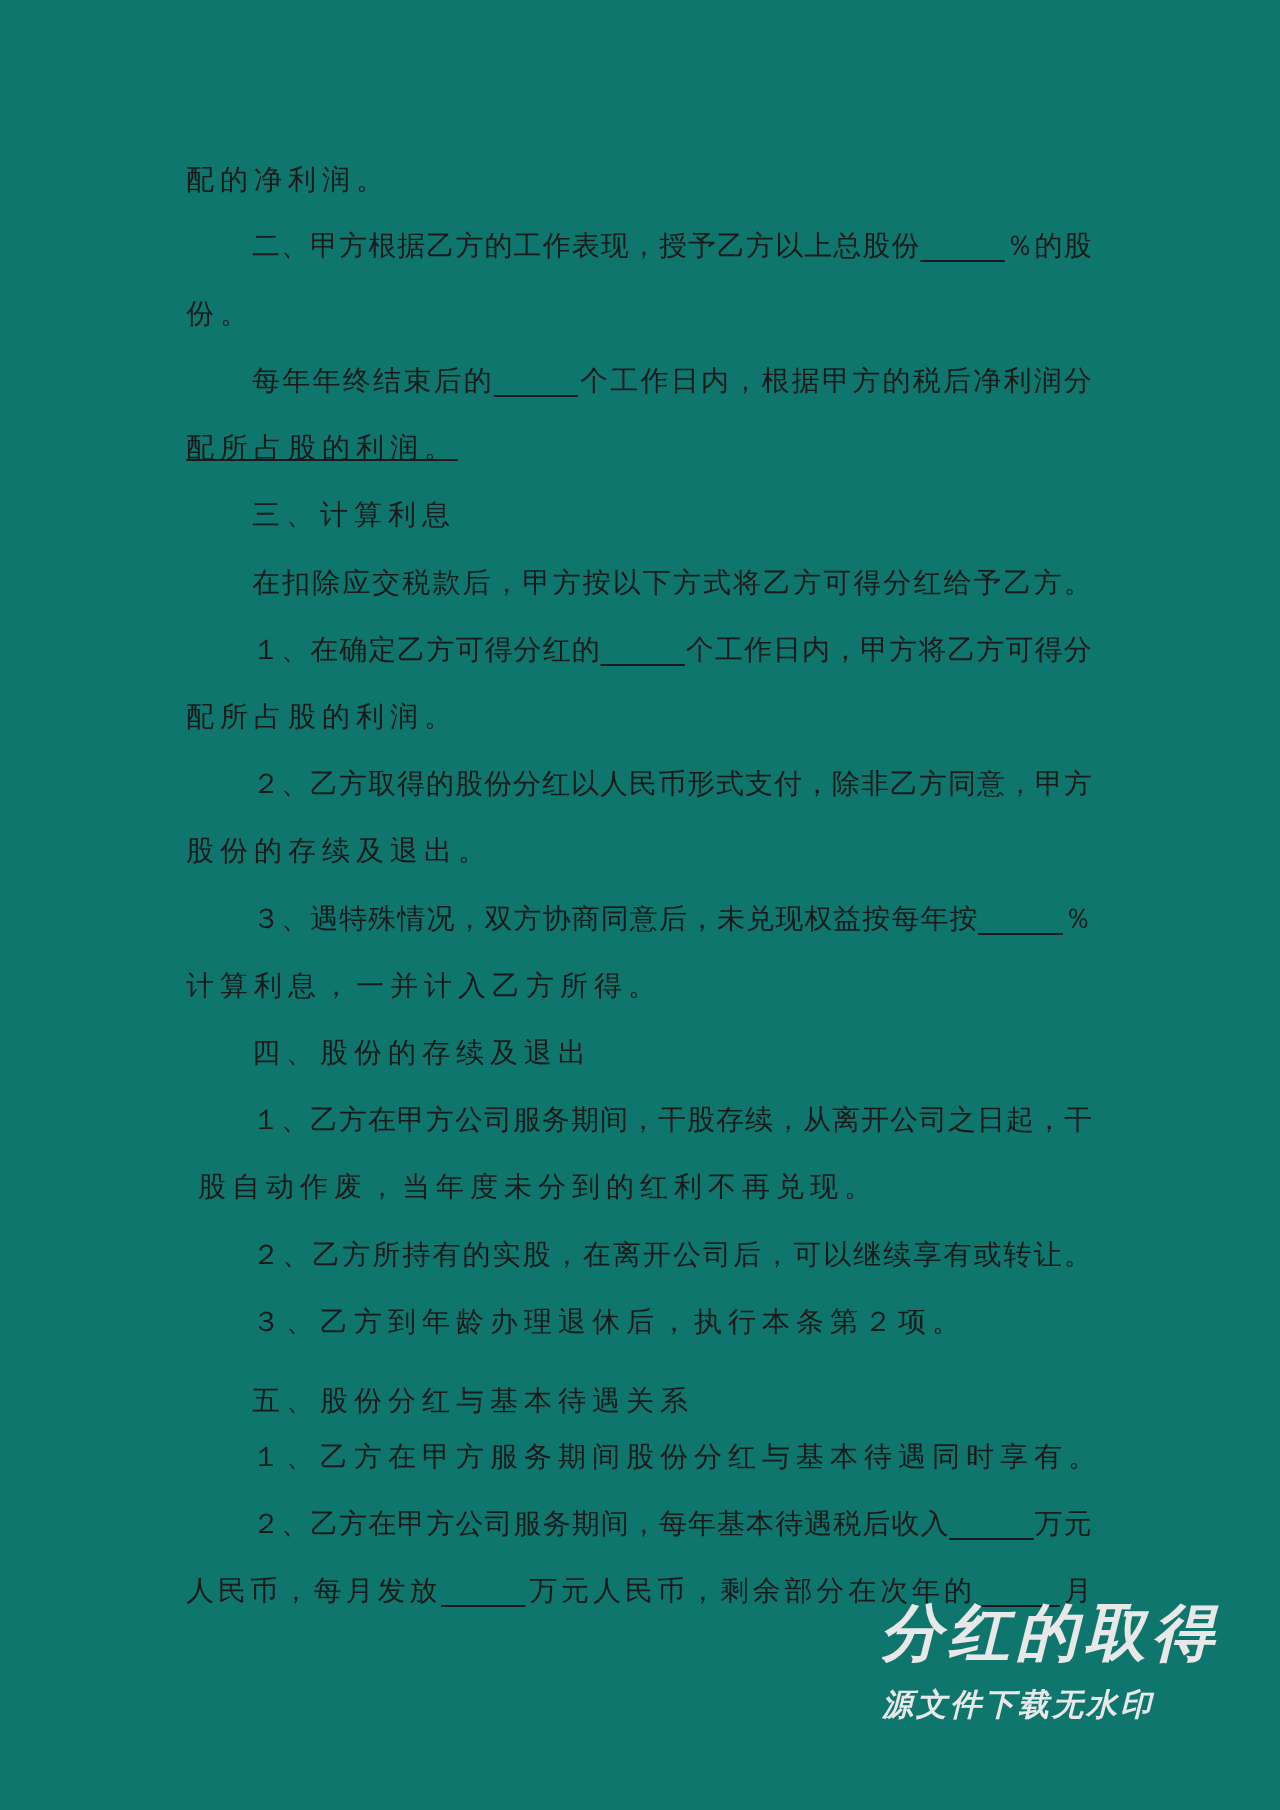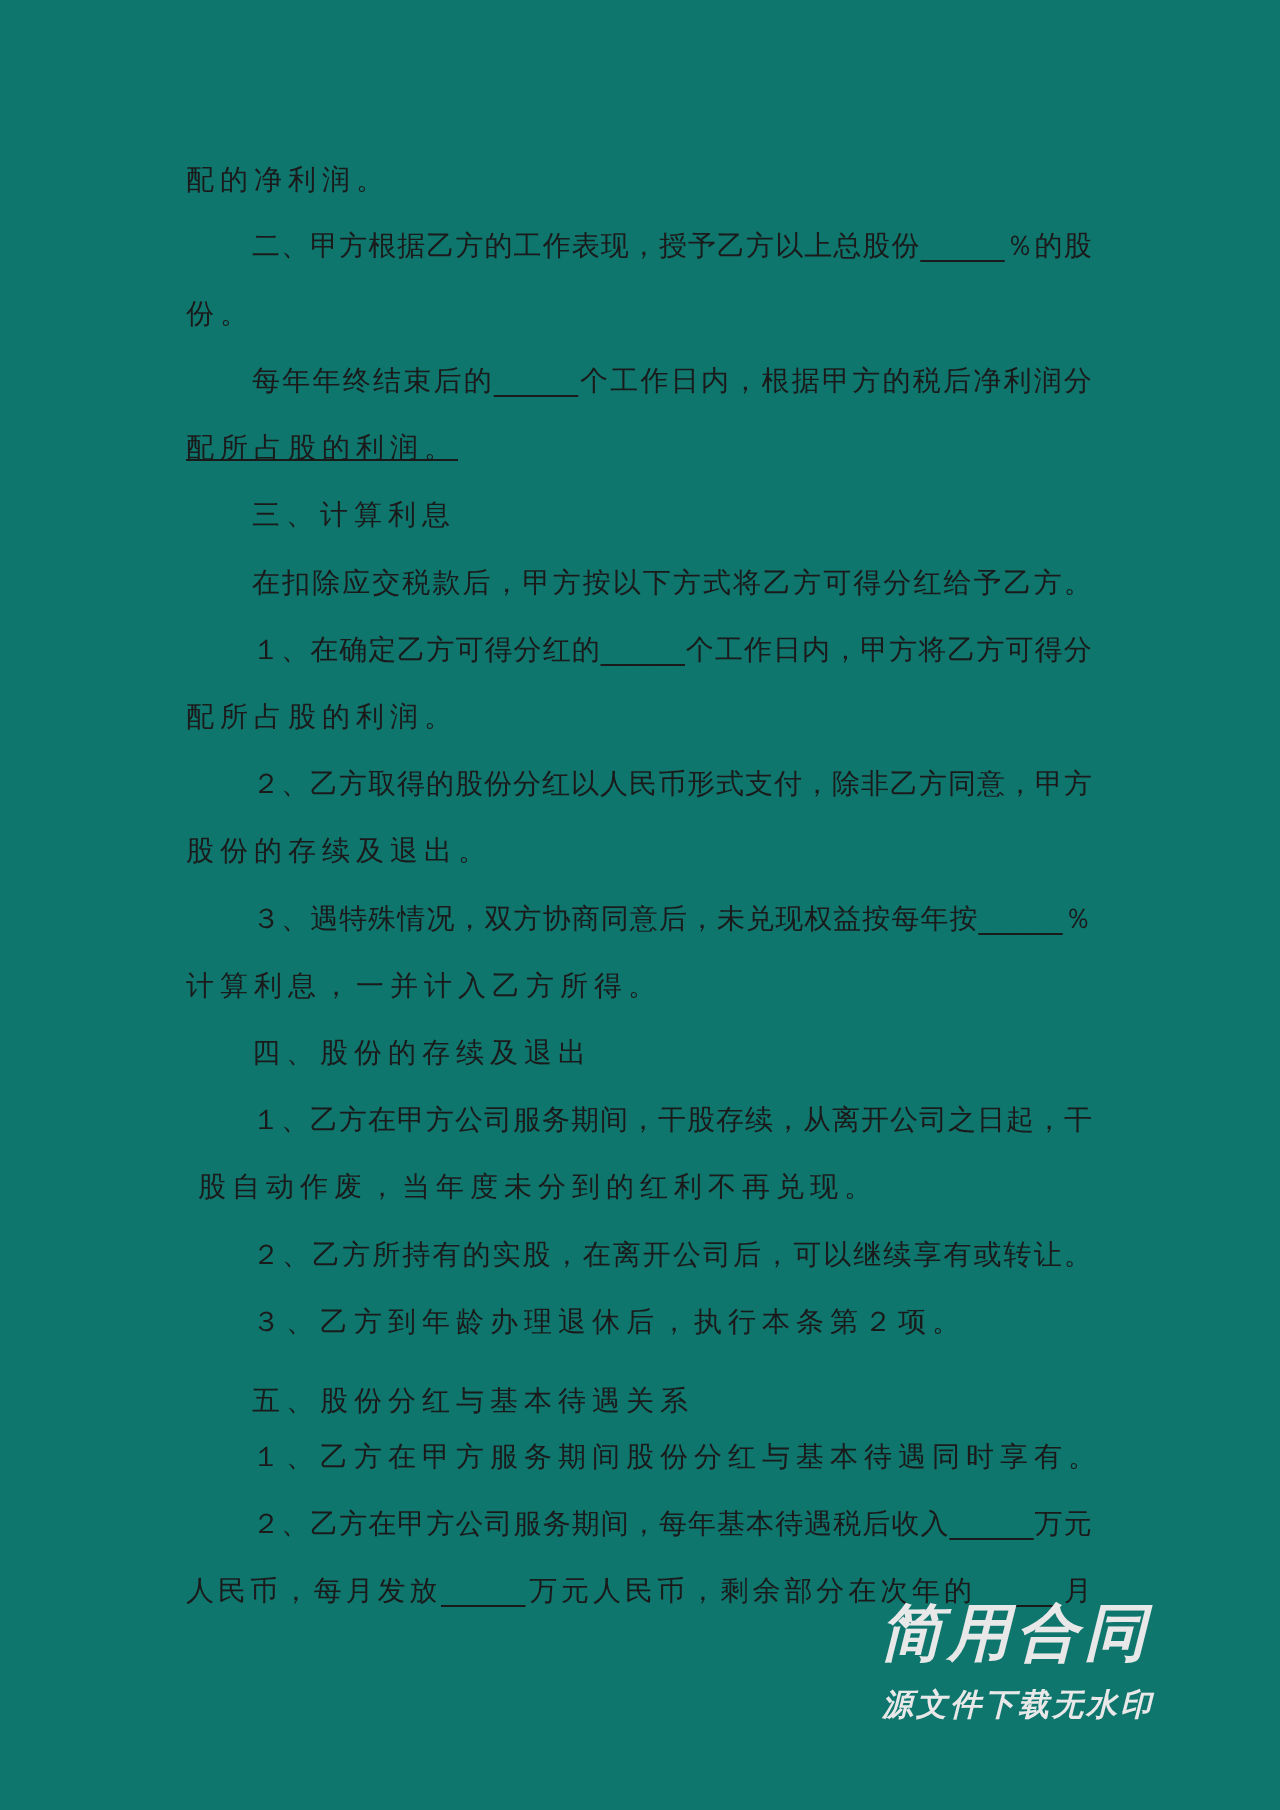--- a/index.html
+++ b/index.html
@@ -372,15 +372,15 @@
         <span>分</span>
         <span>在</span>
         <span>次</span>
         <span>年</span>
         <span>的</span>
         <span style="letter-spacing: 0px;">______</span>
         <span>月</span>
       </div>
     </div>
 
-  <div class="watermark-main">简用合同</div>
+  <div class="watermark-main">分红的取得</div>
   <div class="watermark-sub">源文件下载无水印</div>
 </div>
 
 </body></html>

